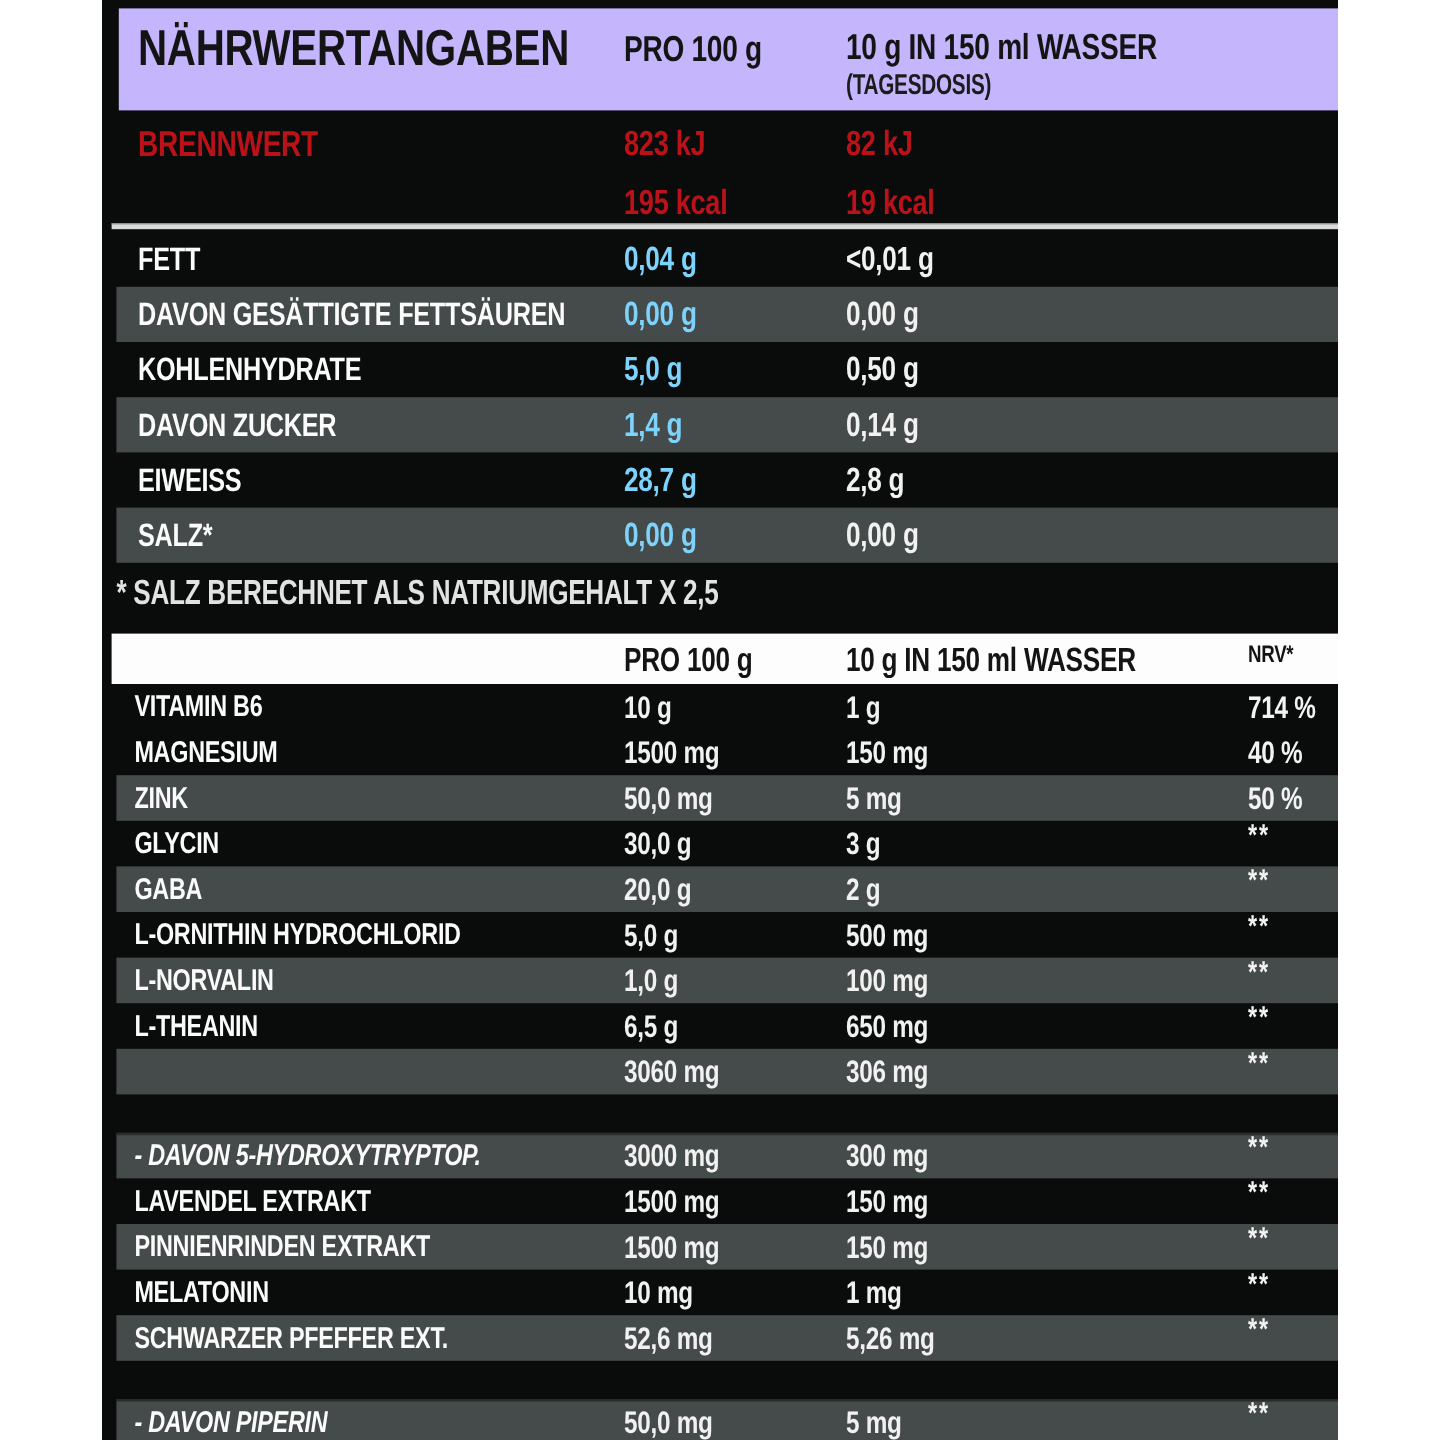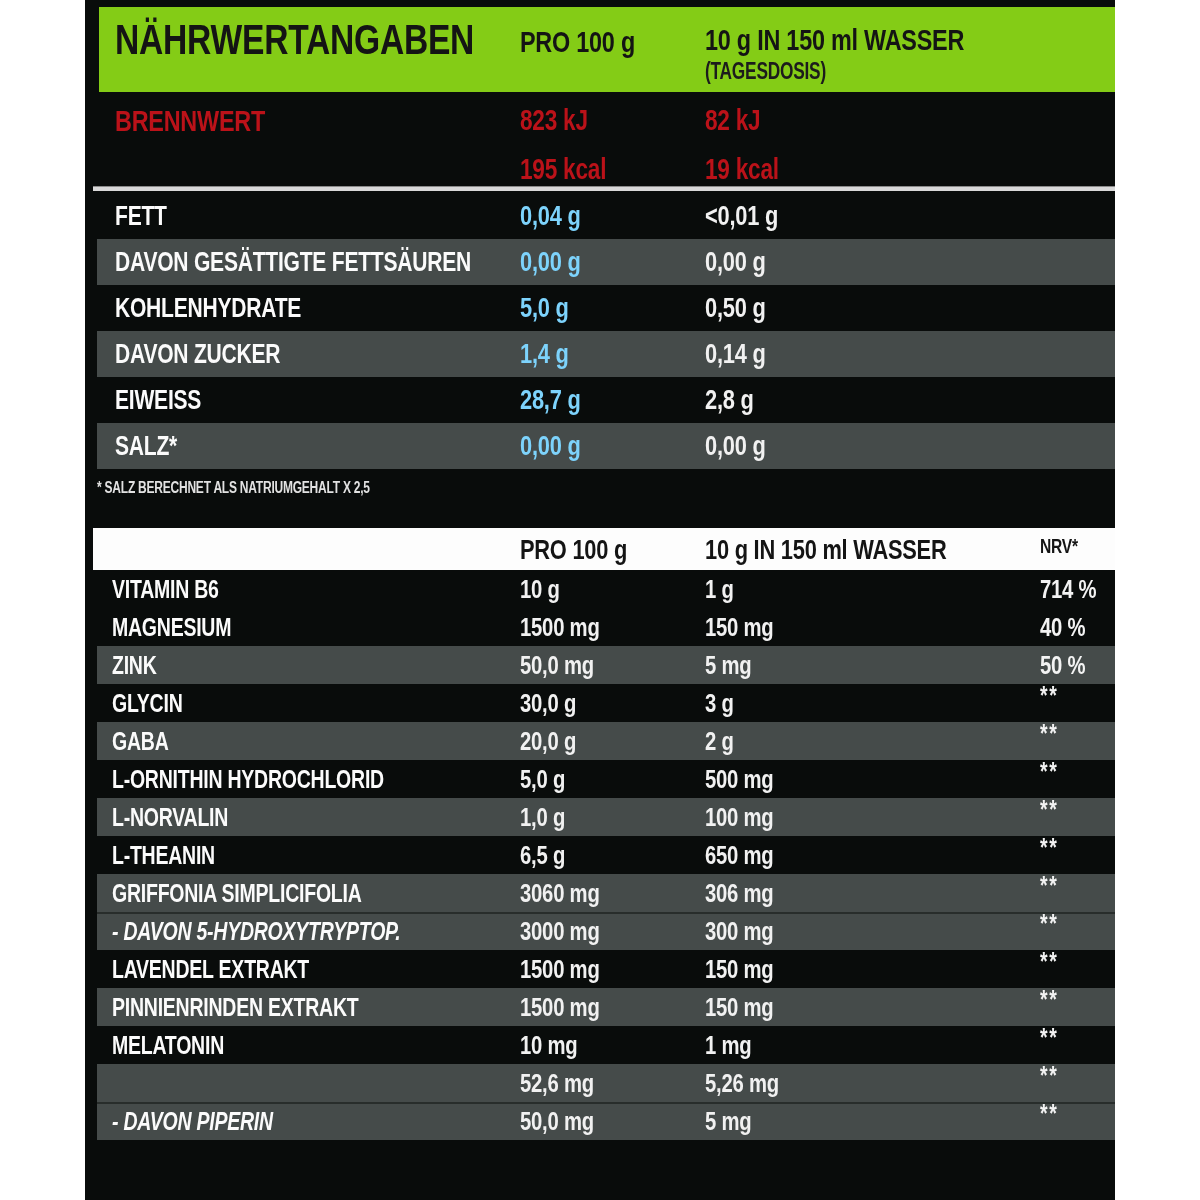--- a/index.html
+++ b/index.html
@@ -2,61 +2,61 @@
 <html><head>
 <meta charset="utf-8">
 <style>
   html,body{margin:0;padding:0;background:#ffffff;}
   .sheet{position:relative;width:1200px;height:1200px;background:#ffffff;overflow:hidden;
          font-family:"Liberation Sans",sans-serif;}
   .content{position:absolute;left:85px;top:0;width:1030px;height:1200px;background:#090c0b;}
   
   .cx{display:inline-block;transform:scaleX(0.78);transform-origin:0 50%;white-space:nowrap;letter-spacing:-0.3px;}
   
-  .band1{position:absolute;left:14px;top:7px;right:0;height:85px;background:#84cc16;}
+  .band1{position:absolute;left:14px;top:7px;right:0;height:85px;background:#c4b5fd;}
   .band1 .title{position:absolute;left:16px;top:12px;font-size:42px;font-weight:700;color:#141414;line-height:1;}
   .band1 .h-col1{position:absolute;left:421px;top:20px;font-size:30px;font-weight:700;color:#141414;line-height:1;}
   .band1 .h-col2{position:absolute;left:606px;top:18px;font-size:30px;font-weight:700;color:#141414;line-height:1;}
   .band1 .h-col2sub{position:absolute;left:606px;top:52px;font-size:24px;font-weight:700;color:#1c1c1c;line-height:1;}
   
   .energy{position:absolute;left:0;top:92px;right:0;height:120px;color:#bb1219;}
   .energy .lab{position:absolute;left:30px;top:14px;font-size:30px;font-weight:700;line-height:1;}
   .energy .v1a{position:absolute;left:435px;top:14px;font-size:29px;font-weight:700;line-height:1;}
   .energy .v2a{position:absolute;left:620px;top:14px;font-size:29px;font-weight:700;line-height:1;}
   .energy .v1b{position:absolute;left:435px;top:63px;font-size:29px;font-weight:700;line-height:1;}
   .energy .v2b{position:absolute;left:620px;top:63px;font-size:29px;font-weight:700;line-height:1;}
   .sep{position:absolute;left:8px;top:186px;right:0;height:4px;background:#d9d9d9;border-top:1px solid #8a8a8a;}
   
   .t1wrap{position:absolute;left:0;top:193px;right:0;}
   .t2wrap{position:absolute;left:0;top:570px;right:0;}
   .row{position:relative;display:flex;align-items:center;color:#fbfbfb;}
   .t1row{height:46px;}
   .t2row{height:38px;}
   .row.gray{background:#454b4a;margin-left:12px;}
   .row.dark{background:transparent;}
-  .row.divider{box-shadow:inset 0 2px 0 rgba(5,8,7,0.45);}
+  .row.divider{box-shadow:inset 0 2px 0 rgba(5,8,7,0.45);margin-top:32px;}
   .row .cell{position:absolute;line-height:1;}
   .t1row .lab{left:30px;font-size:27px;font-weight:700;}
   .row.gray .lab{left:18px;}
   .t1row .c1{left:435px;font-size:28px;font-weight:700;color:#7dd3fc;}
   .row.gray .c1{left:423px;}
   .t1row .c2{left:620px;font-size:28px;font-weight:700;color:#f1f1f1;}
   .row.gray .c2{left:608px;}
   .t2row .lab{left:27px;font-size:25px;font-weight:700;}
   .t2row.gray .lab{left:15px;}
   .t2row .c1{left:435px;font-size:26px;font-weight:700;color:#f1f1f1;}
   .t2row.gray .c1{left:423px;}
   .t2row .c2{left:620px;font-size:26px;font-weight:700;color:#f1f1f1;}
   .t2row.gray .c2{left:608px;}
   .t2row .c3{left:955px;font-size:26px;font-weight:700;color:#f3f3f3;}
   .t2row.gray .c3{left:943px;}
   .row.italic .lab{font-style:italic;}
   .c3 .star{position:relative;top:-8px;letter-spacing:2px;font-size:25px;}
   
-  .footnote{position:absolute;left:12px;top:480px;font-size:16px;font-weight:700;color:#e2e2e2;line-height:1;}
+  .footnote{position:absolute;left:12px;top:480px;font-size:29px;font-weight:700;color:#e2e2e2;line-height:1;}
   
   .band2{position:absolute;left:8px;top:528px;right:0;height:42px;background:#fdfdfd;color:#141414;}
   .band2 .h-col1{position:absolute;left:427px;top:8px;font-size:28px;font-weight:700;line-height:1;}
   .band2 .h-col2{position:absolute;left:612px;top:8px;font-size:28px;font-weight:700;line-height:1;}
   .band2 .h-col3{position:absolute;left:947px;top:8px;font-size:20px;font-weight:700;line-height:1;}
 </style>
 </head>
 <body>
 
 <div class="sheet">
@@ -163,21 +163,20 @@
     <span class="cell c2"><span class="cx">100 mg</span></span>
     <span class="cell c3"><span class="cx star">**</span></span>
   </div>
         <div class="row t2row dark">
     <span class="cell lab"><span class="cx">L-THEANIN</span></span>
     <span class="cell c1"><span class="cx">6,5 g</span></span>
     <span class="cell c2"><span class="cx">650 mg</span></span>
     <span class="cell c3"><span class="cx star">**</span></span>
   </div>
         <div class="row t2row gray">
-    <span class="cell lab"><span class="cx">GRIFFONIA SIMPLICIFOLIA</span></span>
     <span class="cell c1"><span class="cx">3060 mg</span></span>
     <span class="cell c2"><span class="cx">306 mg</span></span>
     <span class="cell c3"><span class="cx star">**</span></span>
   </div>
         <div class="row t2row gray italic divider">
     <span class="cell lab"><span class="cx">- DAVON 5-HYDROXYTRYPTOP.</span></span>
     <span class="cell c1"><span class="cx">3000 mg</span></span>
     <span class="cell c2"><span class="cx">300 mg</span></span>
     <span class="cell c3"><span class="cx star">**</span></span>
   </div>
@@ -193,20 +192,21 @@
     <span class="cell c2"><span class="cx">150 mg</span></span>
     <span class="cell c3"><span class="cx star">**</span></span>
   </div>
         <div class="row t2row dark">
     <span class="cell lab"><span class="cx">MELATONIN</span></span>
     <span class="cell c1"><span class="cx">10 mg</span></span>
     <span class="cell c2"><span class="cx">1 mg</span></span>
     <span class="cell c3"><span class="cx star">**</span></span>
   </div>
         <div class="row t2row gray">
+    <span class="cell lab"><span class="cx">SCHWARZER PFEFFER EXT.</span></span>
     <span class="cell c1"><span class="cx">52,6 mg</span></span>
     <span class="cell c2"><span class="cx">5,26 mg</span></span>
     <span class="cell c3"><span class="cx star">**</span></span>
   </div>
         <div class="row t2row gray italic divider">
     <span class="cell lab"><span class="cx">- DAVON PIPERIN</span></span>
     <span class="cell c1"><span class="cx">50,0 mg</span></span>
     <span class="cell c2"><span class="cx">5 mg</span></span>
     <span class="cell c3"><span class="cx star">**</span></span>
   </div>

